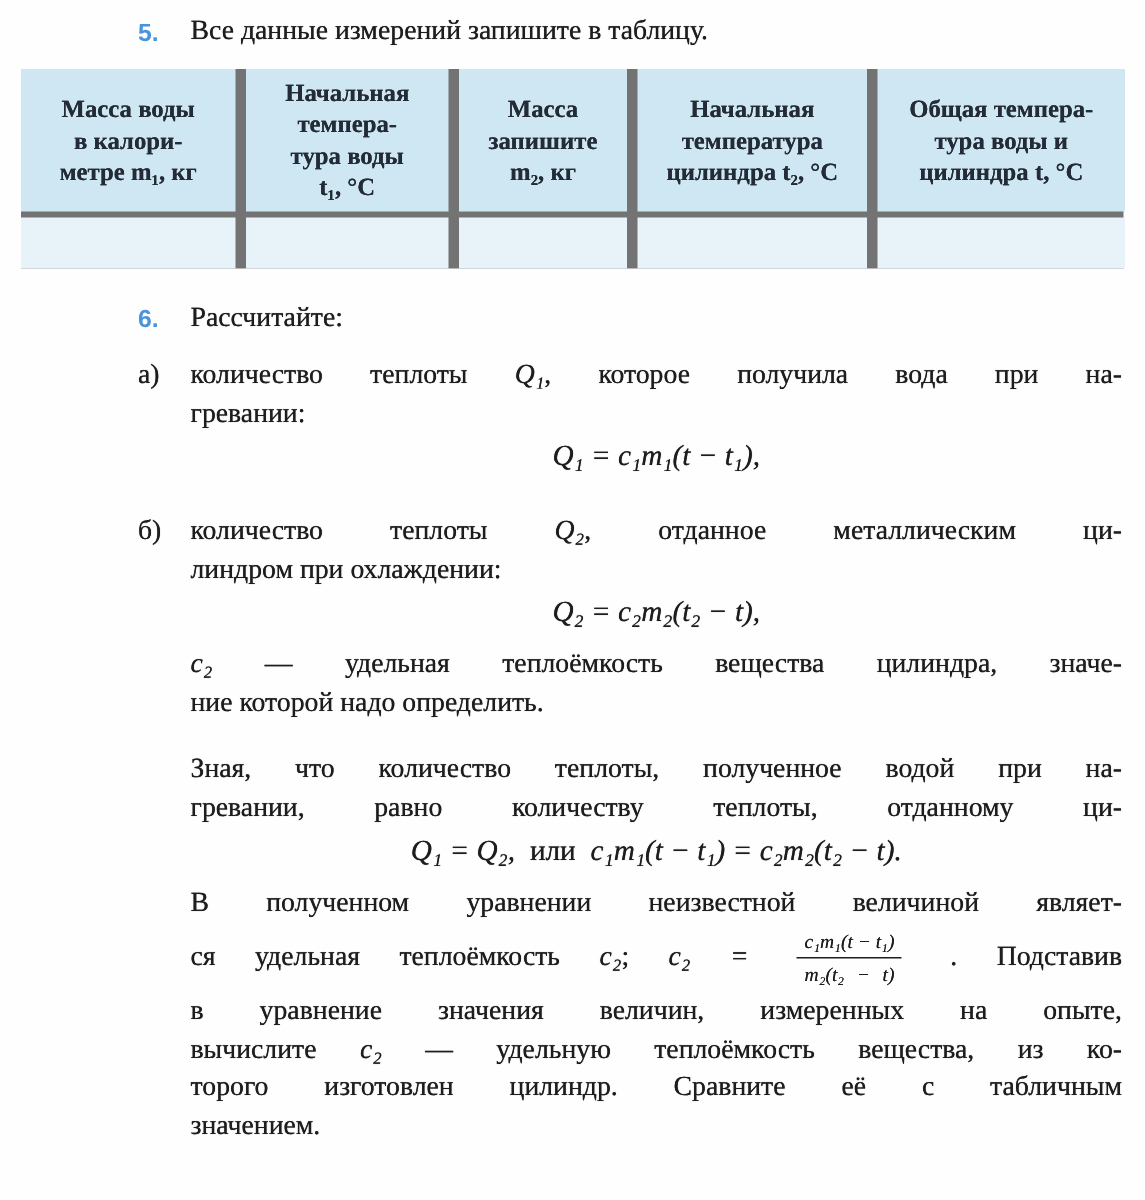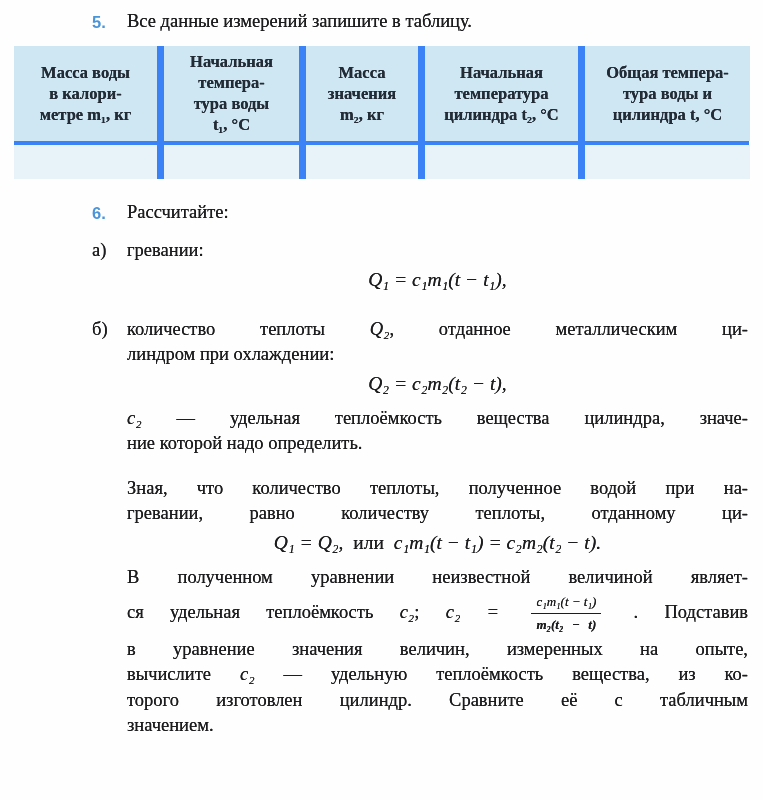--- a/index.html
+++ b/index.html
@@ -38,21 +38,21 @@
 
   .para { margin-left: 127px; margin-right: 15px; }
 
   
   .dtable {
     margin: 10px 14px 0 14px;
     display: grid;
     grid-template-columns: 143px 135px 112px 153px 165px;
     grid-template-rows: 95px 34px;
     column-gap: 7px; row-gap: 4px;
-    background: #3b82f6;
+    background: #737373;
   }
   .th, .td {
     display: flex; align-items: center; justify-content: center;
   }
   .th {
     background: var(--table-header-bg, #cfe7f3);
     font-weight: 700;
     font-size: 16.5px; line-height: 21px;
     text-align: center;
     white-space: pre-line;
@@ -80,21 +80,21 @@
   .fracline { margin: 1px 0; }
   .frac {
     display: inline-flex; flex-direction: column;
     vertical-align: middle;
     text-align: center;
     font-size: 13px; line-height: 1.22;
     margin: 3px 6px;
     text-shadow: 0 0 0.4px currentColor;
   }
   .fnum { border-bottom: 1.8px solid currentColor; padding: 0 5px 3px 5px; }
-  .fden { padding: 3px 5px 0 5px; font-weight: bold; }
+  .fden { padding: 3px 5px 0 5px; }
 </style>
 </head>
 <body>
 
 <div class="page">
 
   <div class="num-item">
     <span class="marker blue">5.</span>
     <div class="itext">
       <div class="line">Все данные измерений запишите в таблицу.</div>
@@ -103,21 +103,21 @@
 
   <div class="dtable">
     <div class="th">Масса воды
 в калори-
 метре m₁, кг</div>
     <div class="th">Начальная
 темпера-
 тура воды
 t₁, °C</div>
     <div class="th">Масса
-значения
+запишите
 m₂, кг</div>
     <div class="th">Начальная
 температура
 цилиндра t₂, °C</div>
     <div class="th">Общая темпера-
 тура воды и
 цилиндра t, °C</div>
     <div class="td"></div>
     <div class="td"></div>
     <div class="td"></div>
@@ -128,20 +128,21 @@
   <div class="num-item sp-s6">
     <span class="marker blue">6.</span>
     <div class="itext">
       <div class="line">Рассчитайте:</div>
     </div>
   </div>
 
   <div class="num-item sp-a">
     <span class="marker">а)</span>
     <div class="itext">
+      <div class="line just"><span>количество теплоты </span><span class="math">Q₁</span><span>, которое получила вода при на-</span></div>
       <div class="line">гревании:</div>
       <div class="formula"><span class="math">Q₁ = c₁m₁(t − t₁),</span></div>
     </div>
   </div>
 
   <div class="num-item sp-b">
     <span class="marker">б)</span>
     <div class="itext">
       <div class="line just"><span>количество теплоты </span><span class="math">Q₂</span><span>, отданное металлическим ци-</span></div>
       <div class="line">линдром при охлаждении:</div>

